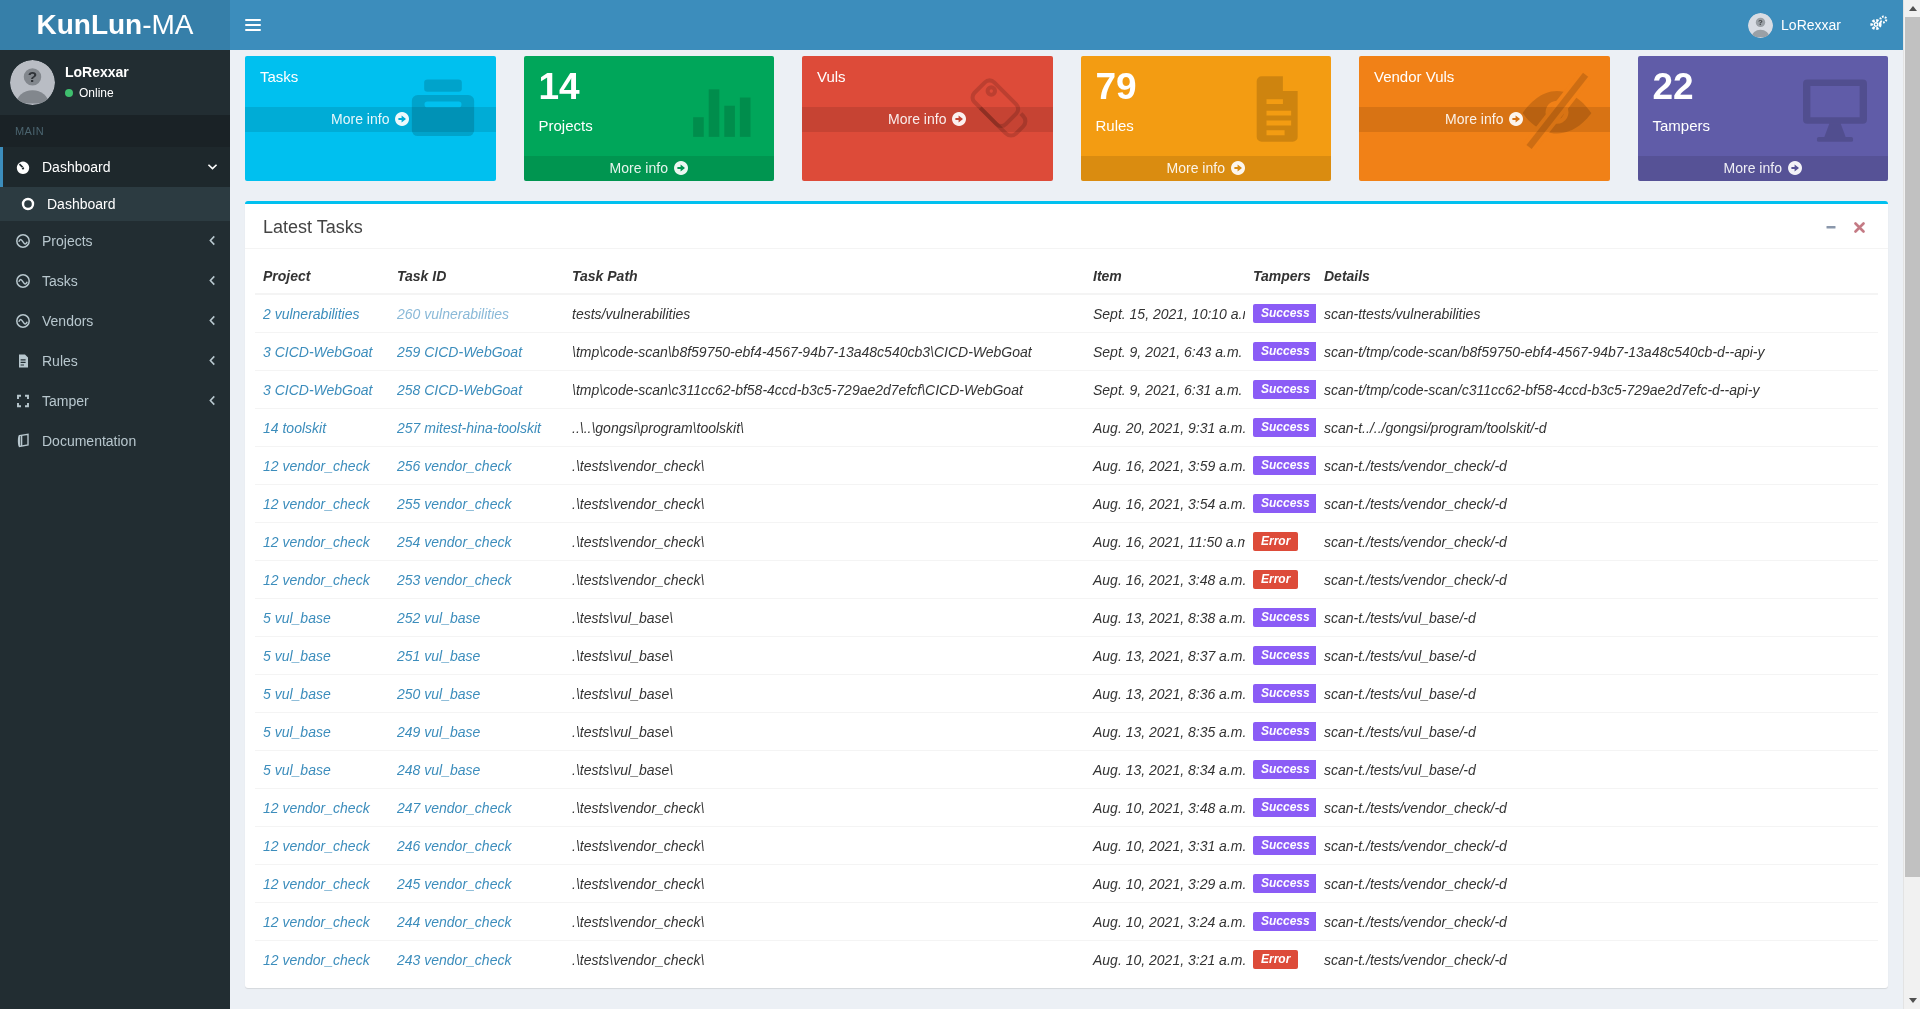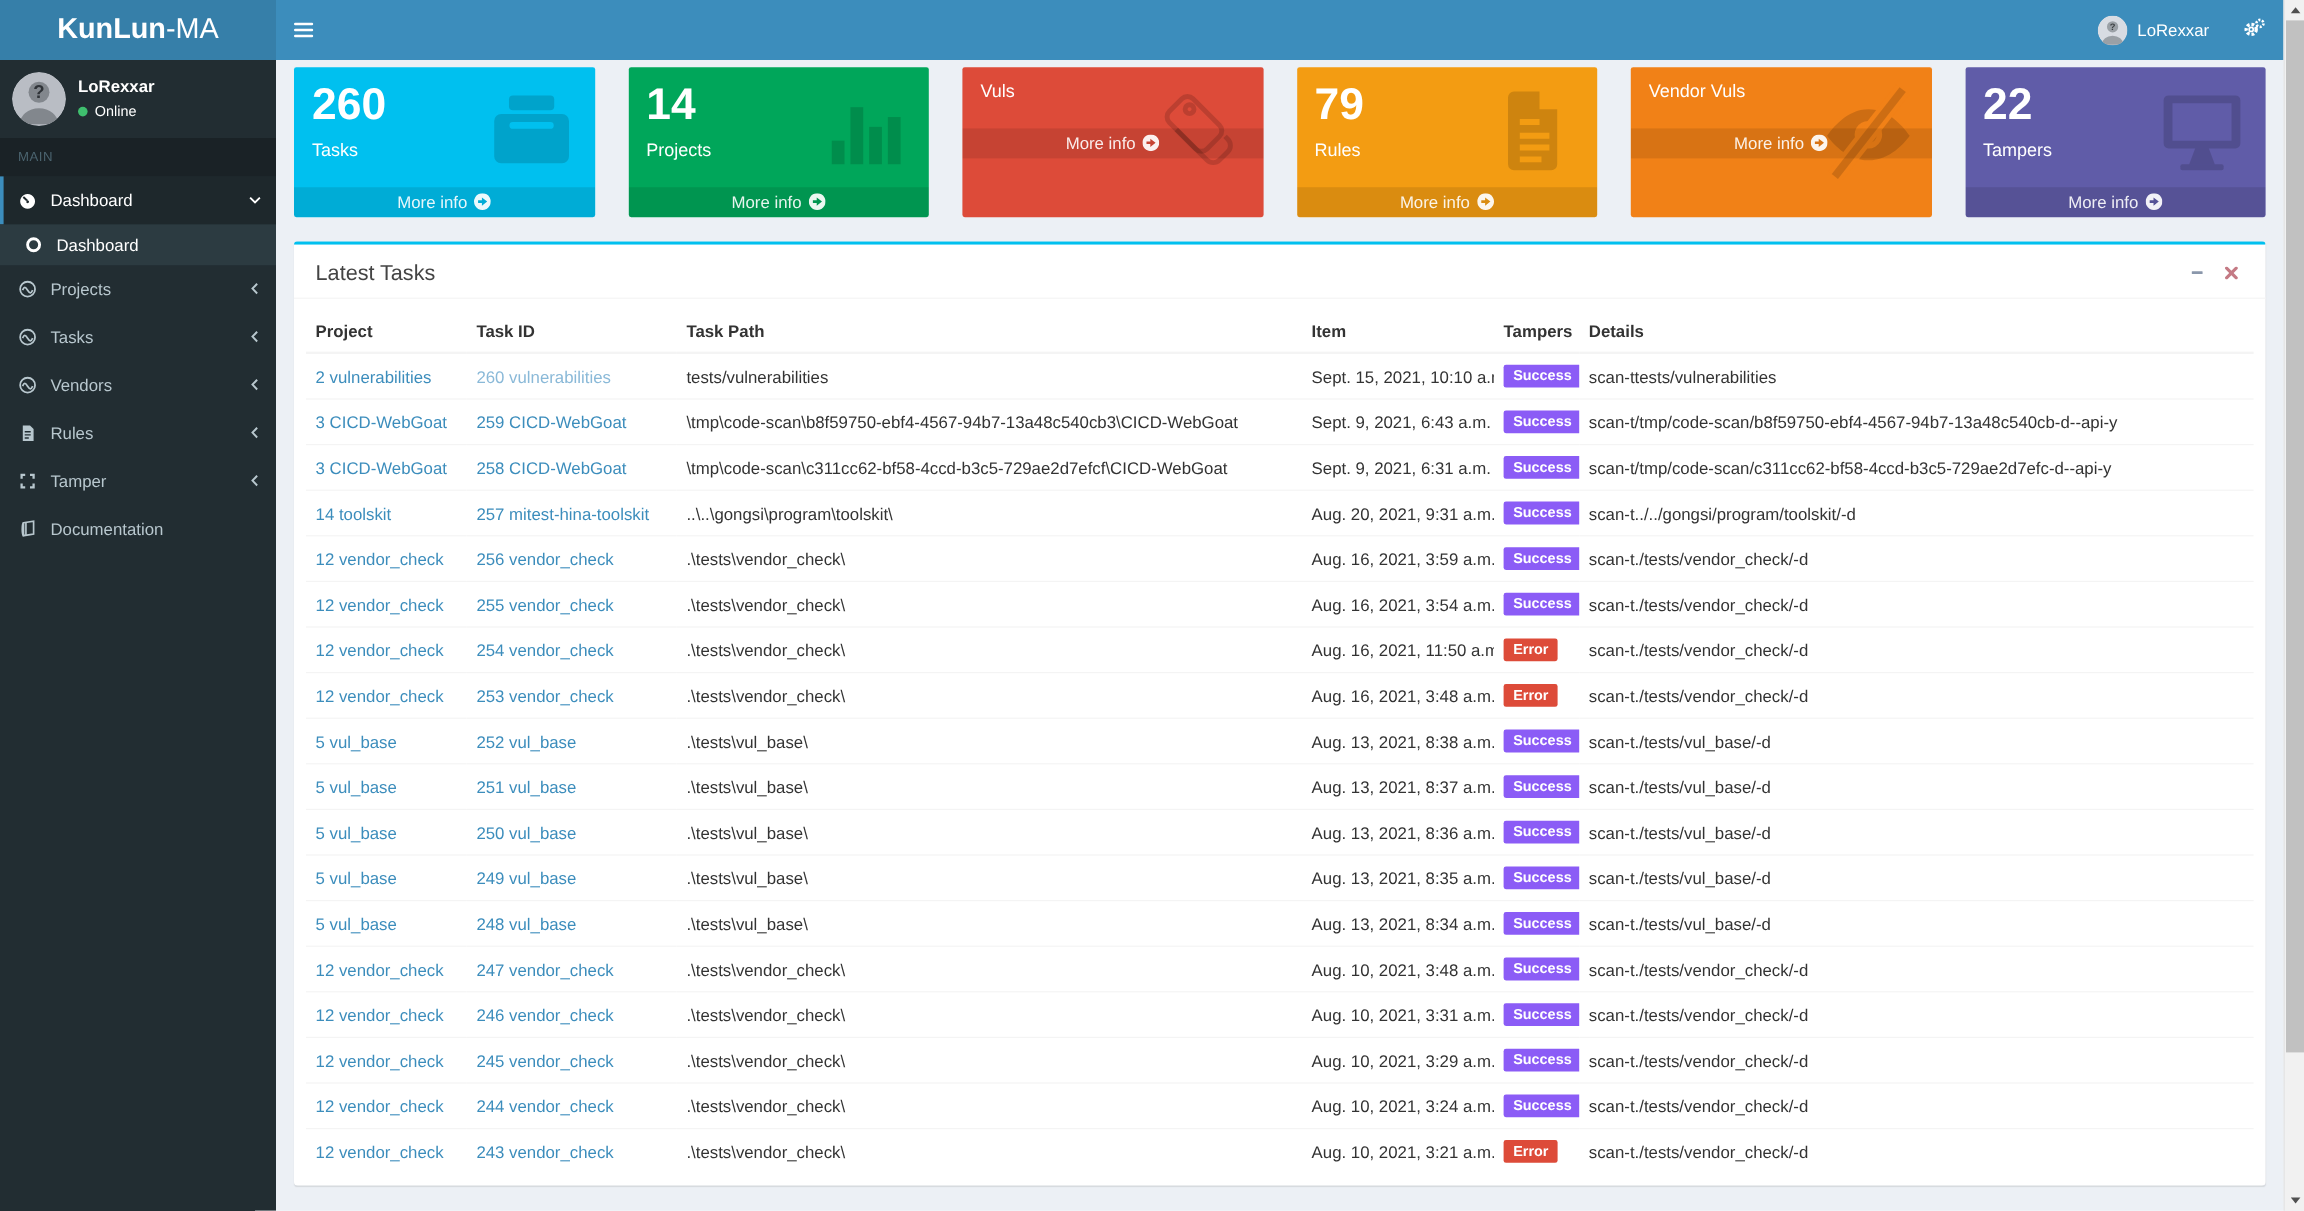--- a/index.html
+++ b/index.html
@@ -10,21 +10,21 @@
   .scrollbar { position:absolute; top:0; right:0; width:17px; height:1009px; background:#f1f1f1; border-left:1px solid #e3e3e3; z-index:60; }
   .sb-btn { width:17px; height:17px; display:flex; align-items:center; justify-content:center; }
   .sb-up { position:absolute; top:0; }
   .sb-down { position:absolute; bottom:0; }
   .tri-up { width:0;height:0;border-left:4px solid transparent;border-right:4px solid transparent;border-bottom:5px solid #505050; }
   .tri-down { width:0;height:0;border-left:4px solid transparent;border-right:4px solid transparent;border-top:5px solid #505050; }
   .sb-thumb { position:absolute; top:17px; left:1px; width:15px; height:860px; background:#c1c1c1; }
 
   
   .main-header { position:absolute; top:0; left:0; width:1903px; height:50px; z-index:50; }
-  .logo { position:absolute; left:0; top:0; width:230px; height:50px; background:#367fa9; color:#fff; text-align:center; line-height:50px; font-size:24px; cursor:pointer; }
+  .logo { position:absolute; left:0; top:0; width:230px; height:50px; background:#367fa9; color:#fff; text-align:center; line-height:50px; font-size:28px; cursor:pointer; }
   .logo b { font-weight:700; }
   .logo .lite { font-weight:300; }
   .navbar { margin-left:230px; height:50px; background:#3c8dbc; display:flex; align-items:center; }
   .hamburger { width:45px; height:50px; display:flex; flex-direction:column; align-items:center; justify-content:center; gap:3px; cursor:pointer; }
   .hamburger i { width:16px; height:2px; background:#fff; border-radius:1px; }
   .nav-right { margin-left:auto; display:flex; align-items:center; height:50px; }
   .user-menu { display:flex; align-items:center; gap:8px; padding:0 12px; height:50px; color:#fff; font-size:14px; cursor:pointer; }
   .nav-avatar { width:25px; height:25px; border-radius:50%; overflow:hidden; flex:0 0 auto; }
   .gear-btn { padding:0 15px; height:50px; display:flex; align-items:center; cursor:pointer; }
 
@@ -63,21 +63,21 @@
   .small-box-footer { position:relative; z-index:3; display:flex; align-items:center; justify-content:center; gap:6px; background:rgba(0,0,0,0.1); color:rgba(255,255,255,0.9); font-size:14px; padding:4px 0 5px; cursor:pointer; }
   .small-box-footer svg { width:14px; height:14px; }
 
   
   .box { background:#fff; border-top:3px solid #00c0ef; border-radius:3px; box-shadow:0 1px 1px rgba(0,0,0,0.1); margin:20px 15px 15px 15px; }
   .box-header { display:flex; align-items:center; padding:12px 10px 10px 18px; border-bottom:1px solid #f4f4f4; }
   .box-title { font-size:18px; font-weight:400; color:#444; }
   .box-tools { margin-left:auto; display:flex; gap:6px; padding-right:8px; }
   .btn-tool { width:22px; height:22px; display:flex; align-items:center; justify-content:center; background:transparent; border:none; cursor:pointer; }
 
-  .box-body { padding:10px; }
+  .box-body { padding:10px;font-style:italic; }
   table.tasks { width:100%; border-collapse:collapse; font-size:14px; color:#333; table-layout:fixed; }
   table.tasks th { text-align:left; padding:9px 8px; border-bottom:2px solid #f4f4f4; font-weight:700; color:#333; }
   table.tasks td { padding:9px 8px; border-top:1px solid #f4f4f4; white-space:nowrap; overflow:hidden; }
   table.tasks tr:first-child td { border-top:none; }
   a.cell-link { color:#3c8dbc; text-decoration:none; cursor:pointer; }
   a.cell-link.visited { color:#8ab9d8; }
   .label { display:inline-block; padding:3px 8px 4px; font-size:12px; font-weight:700; color:#fff; border-radius:2px; line-height:1; }
   .label-success { background:#8b5cf6; }
   .label-danger { background:#dd4b39;text-align:right; }
 </style>
@@ -258,21 +258,20 @@
 </aside>
 
 <div class="content-wrapper">
   <section class="content-header">
     <h1>Dashboard</h1><small>KunLun-MA Control panel</small>
   </section>
 
   <div class="boxes-row" id="boxes-row">
       <div class="small-box" style="--bx: #00c0ef;">
         <div class="inner">
-          <h3>260</h3>
           <p>Tasks</p>
         </div>
         <span class="sb-ghost" style="display: inline-flex;">
           <svg viewBox="0 0 100 100">
             <rect x="27" y="14" width="46" height="15" rx="4" fill="currentColor"></rect>
             <path fill-rule="evenodd" fill="currentColor" d="M19 33 h62 a7 7 0 0 1 7 7 v36 a7 7 0 0 1 -7 7 h-62 a7 7 0 0 1 -7 -7 v-36 a7 7 0 0 1 7 -7 Z M31 41 h38 a3.5 3.5 0 0 1 0 7 h-38 a3.5 3.5 0 0 1 0 -7 Z"></path>
           </svg>
         </span>
         <a class="small-box-footer">
           <span>More info</span>

